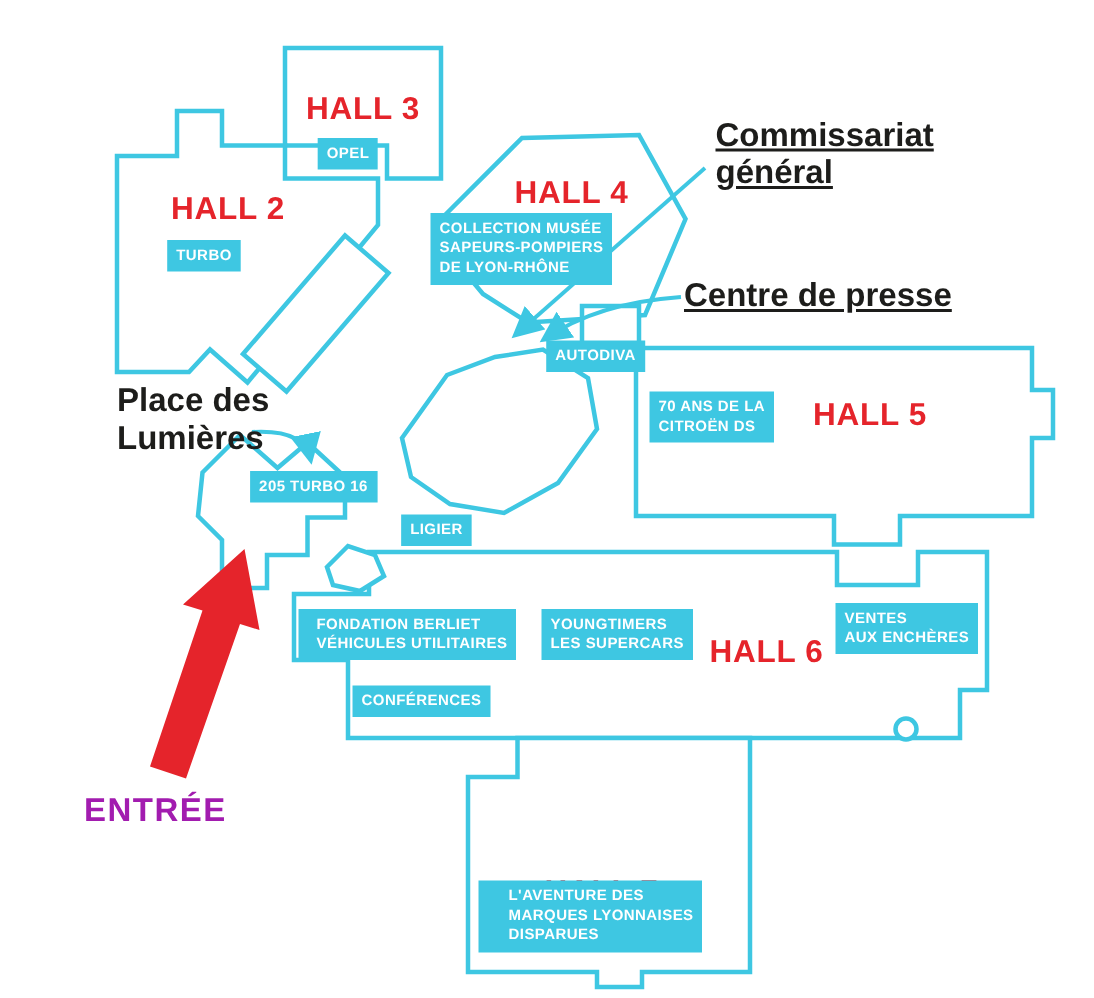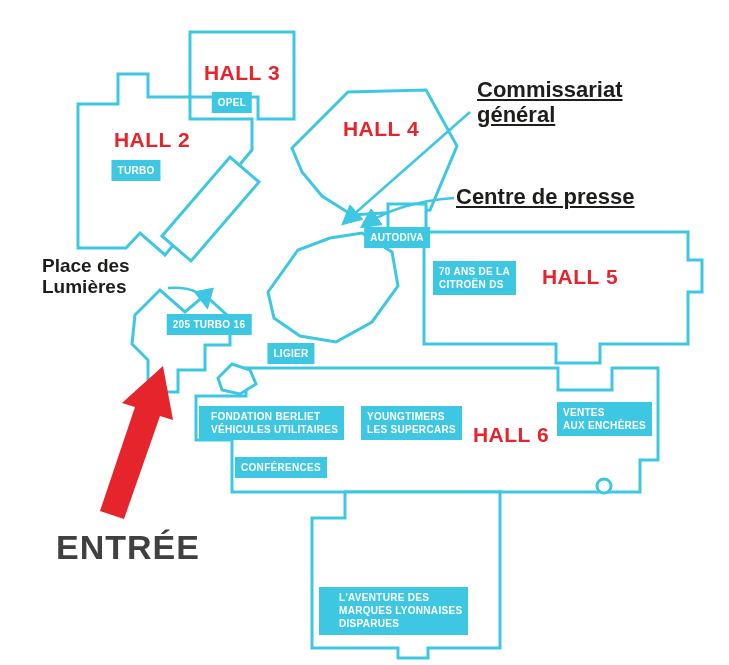--- a/index.html
+++ b/index.html
@@ -18,22 +18,22 @@
   .hall-label{
     position:absolute;transform:translateX(-50%);
     color:#e5242b;font-size:21px;font-weight:800;
     letter-spacing:.5px;white-space:nowrap;
   }
   .note{
     position:absolute;color:#1d1d1b;font-weight:800;
     white-space:pre-line;line-height:1.13;
   }
   .note-lg{font-size:22px;text-decoration:underline;}
-  .note-md{font-size:19px;}
-  .note-entree{color:#404040;font-size:34px;letter-spacing:1px;font-weight:800;}
+  .note-md{font-size:22px;margin-left:36px;}
+  .note-entree{color:#a21caf;font-size:22px;letter-spacing:1px;font-weight:800;}
   .tag{
     position:absolute;background:#3ec7e2;color:#ffffff;
     font-size:10px;font-weight:700;letter-spacing:.3px;
     padding:4px 6px;line-height:1.32;white-space:pre-line;
   }
   .cx{transform:translateX(-50%);}
 </style>
 </head>
 <body>
 
@@ -75,20 +75,23 @@
 
   <div class="note note-lg" style="left:477px;top:78px;">Commissariat
 général</div>
   <div class="note note-lg" style="left:456px;top:185px;">Centre de presse</div>
   <div class="note note-md" style="left:42px;top:255px;">Place des
 Lumières</div>
   <div class="note note-entree" style="left:56px;top:528px;">ENTRÉE</div>
 
   <div class="tag cx" style="left:232px;top:92px;">OPEL</div>
   <div class="tag cx" style="left:136px;top:160px;">TURBO</div>
+  <div class="tag" style="left:287px;top:142px;">COLLECTION MUSÉE
+SAPEURS-POMPIERS
+DE LYON-RHÔNE</div>
   <div class="tag cx" style="left:397px;top:227px;">AUTODIVA</div>
   <div class="tag" style="left:433px;top:261px;">70 ANS DE LA
 CITROËN DS</div>
   <div class="tag cx" style="left:209px;top:314px;">205 TURBO 16</div>
   <div class="tag cx" style="left:291px;top:343px;">LIGIER</div>
   <div class="tag" style="left:199px;top:406px;padding-left:12px;">FONDATION BERLIET
 VÉHICULES UTILITAIRES</div>
   <div class="tag" style="left:361px;top:406px;">YOUNGTIMERS
 LES SUPERCARS</div>
   <div class="tag" style="left:557px;top:402px;">VENTES

